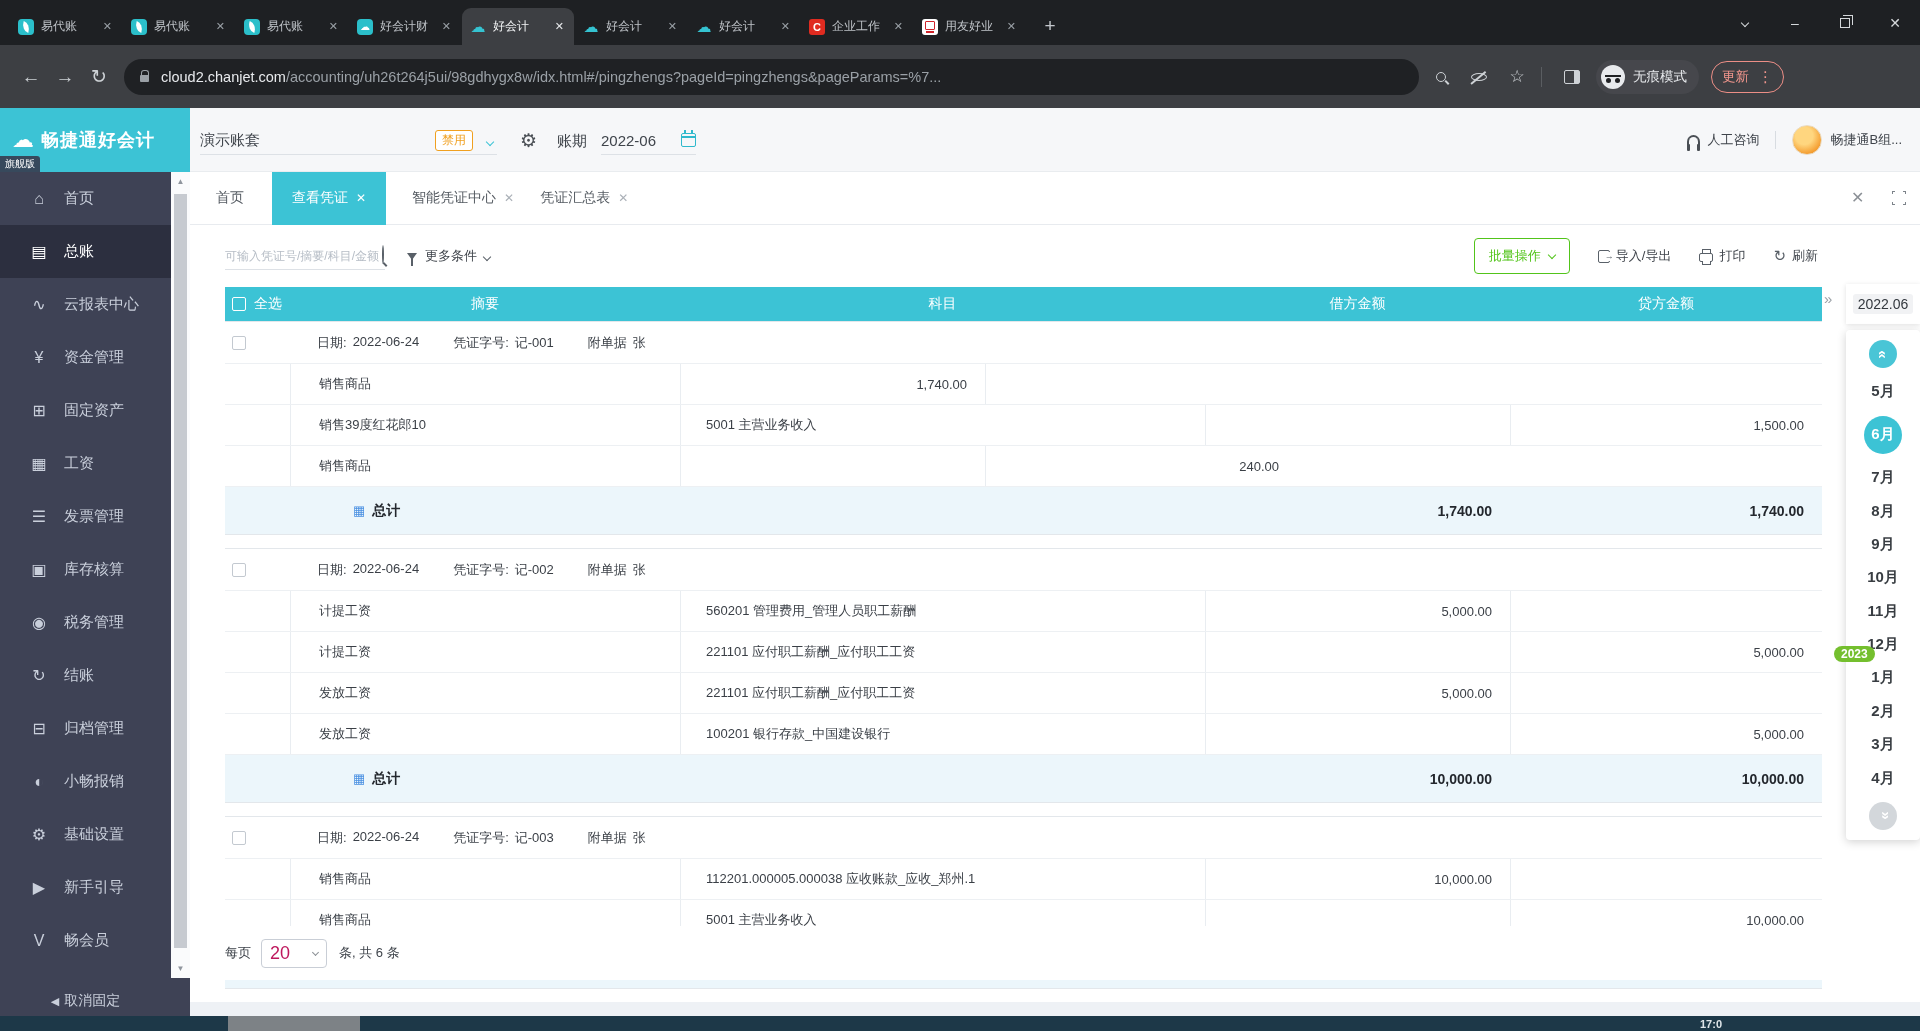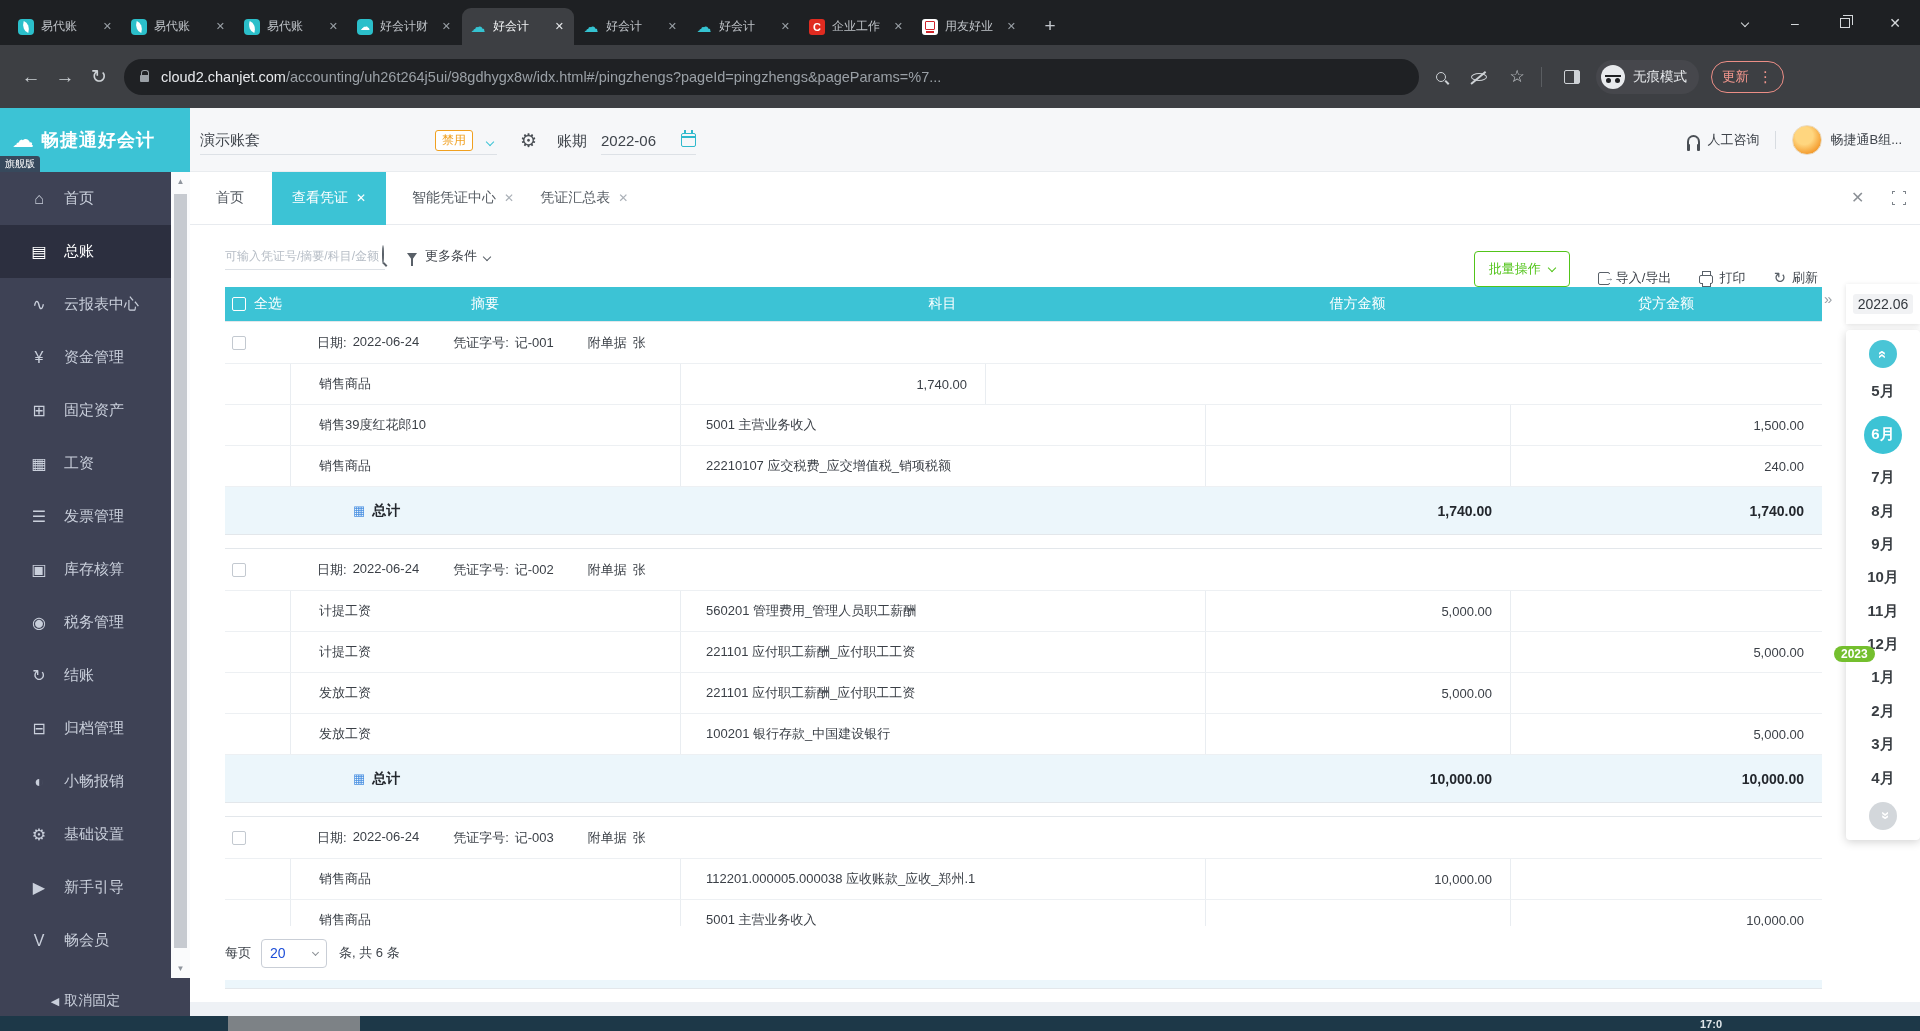--- a/index.html
+++ b/index.html
@@ -110,21 +110,21 @@
 
   .filterbar { position:absolute; left:0; top:53px; width:1730px; height:62px; display:flex; align-items:center; }
   .search-box { margin-left:35px; width:160px; height:27px; border-bottom:1px solid #dde1e6; display:flex; align-items:center; }
   .search-input { border:0; outline:0; background:transparent; flex:1; font-size:12px; color:#3f444b; font-family:inherit; }
   .search-input::placeholder { color:#b6bdc6; }
   .search-mag { color:#596068; margin:0 2px 2px 2px; }
   .funnel { width:0; height:0; border:5px solid transparent; border-top:7px solid #596068; margin:6px 0 0 22px; position:relative; }
   .funnel::after { content:""; position:absolute; left:-1px; top:-2px; width:2px; height:8px; background:#596068; }
   .more-label { font-size:13px; color:#3f444b; margin-left:8px; }
   .more-chev { color:#596068; margin:-2px 0 0 7px; }
-  .fb-right { position:absolute; right:102px; top:0; height:62px; display:flex; align-items:flex-end; }
+  .fb-right { position:absolute; right:102px; top:0; height:62px; display:flex; align-items:center; }
   .batch-btn { border:1px solid #52c41a; color:#52c41a; border-radius:4px; font-size:13px; padding:8px 14px; display:flex; align-items:center; cursor:pointer; background:#fff; }
   .batch-btn .chv { margin:-3px 0 0 8px; }
   .fb-act { display:flex; align-items:center; margin-left:28px; font-size:13px; color:#3f444b; cursor:pointer; }
   .fb-act .ic { margin-right:6px; color:#596068; display:flex; }
   .ie-ic { width:12px; height:13px; border:1.6px solid #596068; border-radius:2px; position:relative; }
   .ie-ic::after { content:"→"; position:absolute; right:-5px; top:1px; font-size:9px; color:#596068; background:#fff; line-height:9px; }
   .print-ic { width:14px; height:9px; border:1.6px solid #596068; border-radius:2px; position:relative; margin-top:2px; }
   .print-ic::before { content:""; position:absolute; top:-5px; left:2px; width:7px; height:4px; border:1.6px solid #596068; border-bottom:0; }
   .print-ic::after { content:""; position:absolute; bottom:-4px; left:2px; width:7px; height:3px; background:#fff; border:1.6px solid #596068; border-top:0; }
   .refresh-ic { font-size:15px; line-height:14px; }
@@ -159,21 +159,21 @@
   .t-label { width:455px; display:flex; align-items:center; padding-left:128px; font-weight:bold; }
   .t-ic { color:#4a90e2; font-size:13px; margin-right:7px; }
   .t-acct { width:525px; }
   .t-deb { width:305px; text-align:right; padding-right:18px; font-weight:bold; }
   .t-cred { width:312px; text-align:right; padding-right:18px; font-weight:bold; }
 
   
   .pagination { position:absolute; left:0; top:754px; width:1730px; height:54px; background:#fff; z-index:3; display:flex; align-items:center; }
   .pg-label { margin-left:35px; font-size:13px; color:#3f444b; }
   .pg-select { margin-left:10px; width:66px; height:29px; border:1px solid #c9ced6; border-radius:4px; display:flex; align-items:center; padding:0 8px; cursor:pointer; }
-  .pg-val { font-size:14px; color:#1d4ed8; flex:1; }
+  .pg-val { font-size:18px; color:#be185d; flex:1; }
   .pg-select .chv { color:#8b9096; width:5px; height:5px; margin-top:-2px; }
   .pg-suffix { margin-left:12px; font-size:13px; color:#3f444b; }
   .gray-strip { position:absolute; left:0; top:830px; width:1730px; height:14px; background:#eef1f5; z-index:3; }
 
   
   .collapse-ic { position:absolute; left:1634px; top:118px; color:#9aa0a6; font-size:15px; z-index:4; cursor:pointer; }
   .period-current { position:absolute; left:1656px; top:112px; width:74px; height:40px; background:#fff; box-shadow:0 1px 5px rgba(0,0,0,.12); display:flex; align-items:center; justify-content:center; z-index:4; }
   .period-current span { background:#f1f2f4; border-radius:3px; padding:2px 5px; font-size:14px; color:#33383e; }
   .period-panel { position:absolute; left:1656px; top:158px; width:74px; height:510px; background:#fff; border-radius:4px; box-shadow:0 2px 10px rgba(0,0,0,.18); z-index:4; display:flex; flex-direction:column; align-items:center; justify-content:space-between; padding:10px 0; }
   .pp-arrow { width:28px; height:28px; border-radius:50%; background:#49c5d6; color:#fff; display:flex; align-items:center; justify-content:center; cursor:pointer; }
@@ -477,21 +477,20 @@
           <div class="erow">
             <div class="c-check"></div>
             <div class="c-sum">销售39度红花郎10</div>
             <div class="c-acct">5001 主营业务收入</div>
             <div class="c-deb"></div>
             <div class="c-cred">1,500.00</div>
           </div>
           <div class="erow">
             <div class="c-check"></div>
             <div class="c-sum">销售商品</div>
-            <div class="c-acct">22210107 应交税费_应交增值税_销项税额</div>
             <div class="c-deb"></div>
             <div class="c-cred">240.00</div>
           </div>
           <div class="trow">
             <div class="t-label">
                 <span class="t-ic">▦</span>
                 <span>总计</span>
               </div>
             <div class="t-acct"></div>
             <div class="t-deb">1,740.00</div>

